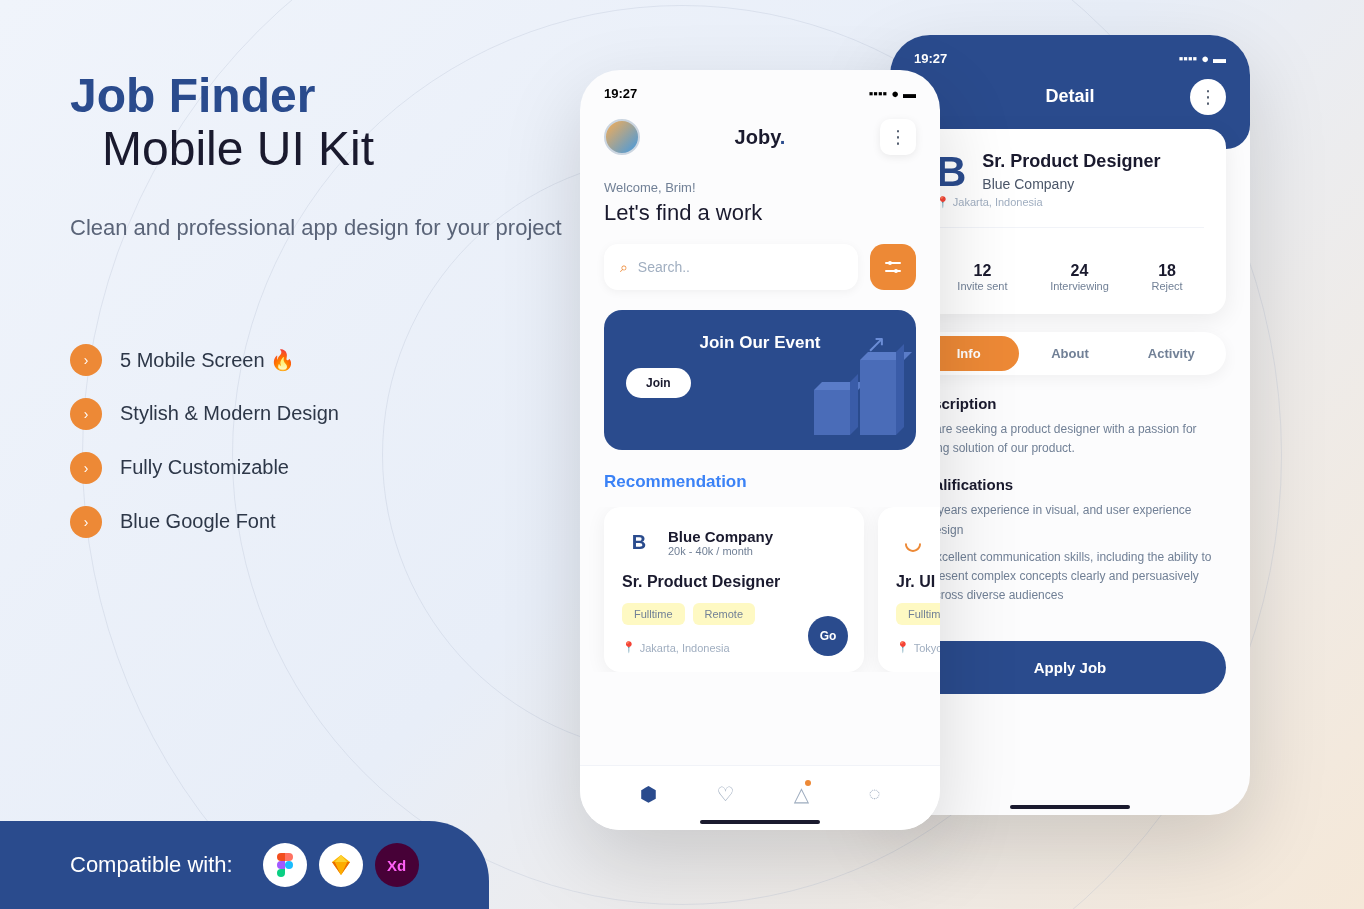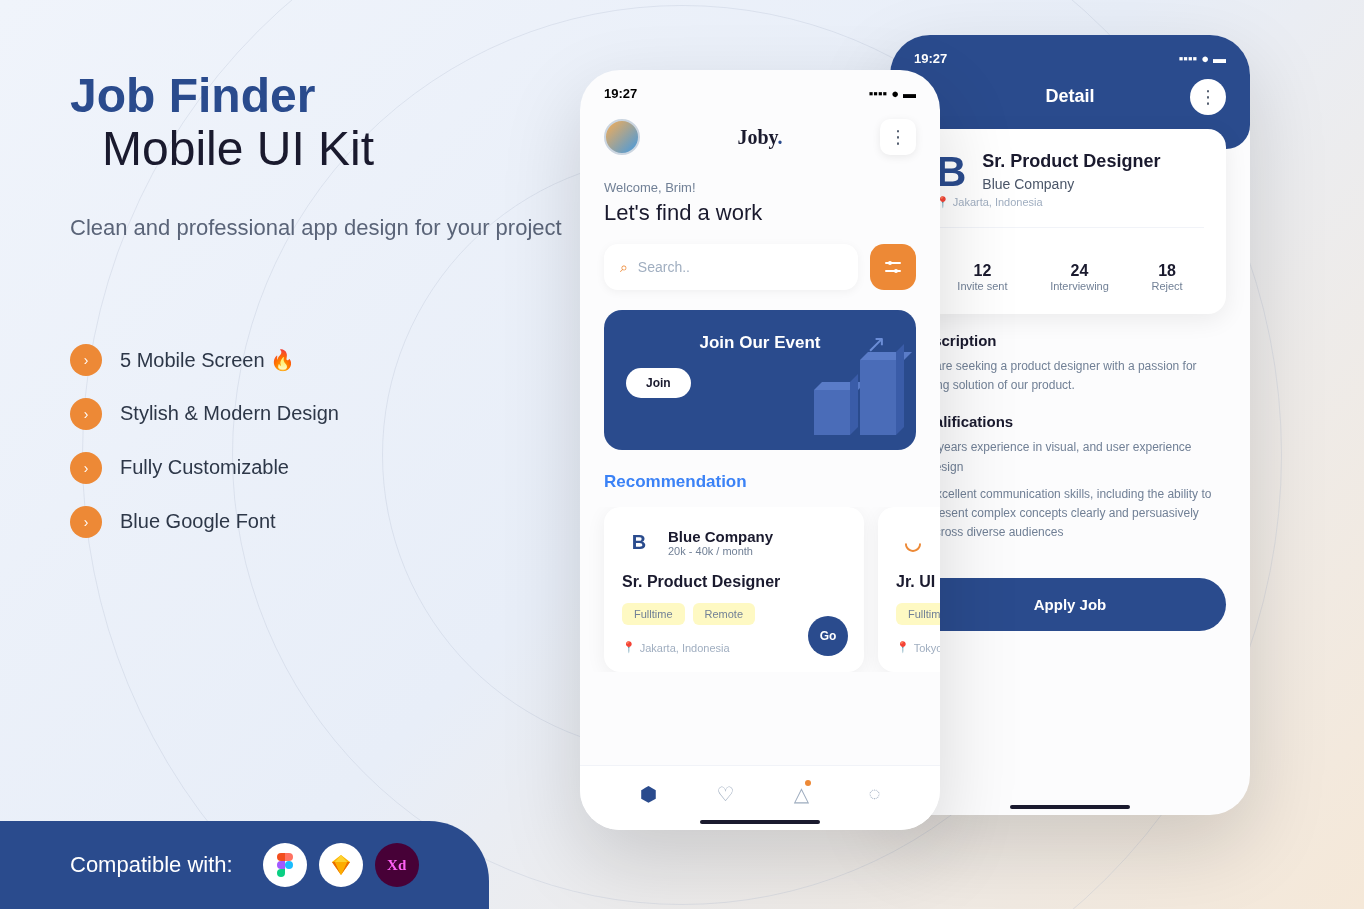--- a/index.html
+++ b/index.html
@@ -10,27 +10,27 @@
 .title-line1 { font-size: 48px; font-weight: 800; color: #2a4b8d; line-height: 1.1; }
 .title-line2 { font-size: 48px; font-weight: 400; color: #1a1a2e; line-height: 1.1; margin-bottom: 35px; margin-left: 32px; }
 .subtitle { font-size: 22px; color: #5a6478; line-height: 1.5; margin-bottom: 100px; }
 .features { display: flex; flex-direction: column; gap: 22px; }
 .feature { display: flex; align-items: center; gap: 18px; }
 .feature-bullet { width: 32px; height: 32px; background: #ed8936; border-radius: 50%; display: flex; align-items: center; justify-content: center; color: white; font-size: 14px; flex-shrink: 0; }
 .feature-text { font-size: 20px; color: #2d3748; }
 .compat-bar { position: absolute; bottom: 0; left: 0; background: #2a4b8d; padding: 22px 70px 22px 70px; border-top-right-radius: 60px; display: flex; align-items: center; gap: 30px; }
 .compat-text { color: white; font-size: 22px; }
 .compat-icons { display: flex; gap: 12px; }
-.compat-icon { width: 44px; height: 44px; background: white; border-radius: 50%; display: flex; align-items: center; justify-content: center; font-size: 18px; font-weight: bold; font-family: Liberation Serif, serif; }
+.compat-icon { width: 44px; height: 44px; background: white; border-radius: 50%; display: flex; align-items: center; justify-content: center; font-size: 18px; font-weight: bold; }
 .phone { position: absolute; border-radius: 40px; box-shadow: 0 30px 80px rgba(0,0,0,0.15); overflow: hidden; }
 .phone1 { left: 580px; top: 70px; width: 360px; height: 760px; background: #fcfcfd; z-index: 2; }
 .phone2 { left: 890px; top: 35px; width: 360px; height: 780px; background: #fcfcfd; z-index: 1; }
 .status-bar { display: flex; justify-content: space-between; padding: 16px 24px 8px; font-size: 13px; font-weight: 600; }
 .status-icons { display: flex; gap: 4px; align-items: center; }
-.p1-header { display: flex; align-items: center; justify-content: space-between; padding: 10px 24px; font-family: Liberation Serif, serif; }
+.p1-header { display: flex; align-items: center; justify-content: space-between; padding: 10px 24px; }
 .avatar { width: 36px; height: 36px; border-radius: 50%; background: linear-gradient(135deg, #f6ad55, #4299e1); border: 2px solid #cbd5e0; }
 .logo { font-size: 20px; font-weight: 800; color: #1a1a2e; }
 .logo-dot { color: #2a4b8d; }
 .more-btn { width: 36px; height: 36px; background: white; border-radius: 10px; box-shadow: 0 2px 8px rgba(0,0,0,0.08); display: flex; align-items: center; justify-content: center; font-size: 18px; color: #4a5568; }
 .welcome { padding: 15px 24px 5px; font-size: 13px; color: #718096; }
 .headline { padding: 0 24px 18px; font-size: 22px; font-weight: 400; color: #1a1a2e; }
 .search-row { display: flex; gap: 12px; padding: 0 24px 20px; }
 .search-box { flex: 1; background: white; border-radius: 14px; box-shadow: 0 2px 10px rgba(0,0,0,0.05); padding: 14px 16px; display: flex; align-items: center; gap: 10px; color: #a0aec0; font-size: 14px; }
 .filter-btn { width: 46px; height: 46px; background: #ed8936; border-radius: 14px; display: flex; align-items: center; justify-content: center; color: white; }
 .event-card { margin: 0 24px 22px; background: #2a4b8d; border-radius: 18px; padding: 22px; position: relative; overflow: hidden; height: 140px; }
@@ -172,20 +172,25 @@
       <div class="stat">
           <div class="stat-num">24</div>
           <div class="stat-label">Interviewing</div>
         </div>
       <div class="stat">
           <div class="stat-num">18</div>
           <div class="stat-label">Reject</div>
         </div>
     </div>
   </div>
+  <div class="p2-tabs">
+    <div class="p2-tab active">Info</div>
+    <div class="p2-tab">About</div>
+    <div class="p2-tab">Activity</div>
+  </div>
   <div class="desc-section">
     <div class="desc-title">Description</div>
     <div class="desc-text">We are seeking a product designer with a passion for finding solution of our product.</div>
   </div>
   <div class="desc-section">
     <div class="desc-title">Qualifications</div>
     <div class="qual-item">2 years experience in visual, and user experience design</div>
     <div class="qual-item">Excellent communication skills, including the ability to present complex concepts clearly and persuasively across diverse audiences</div>
   </div>
   <div class="apply-btn">Apply Job</div>

